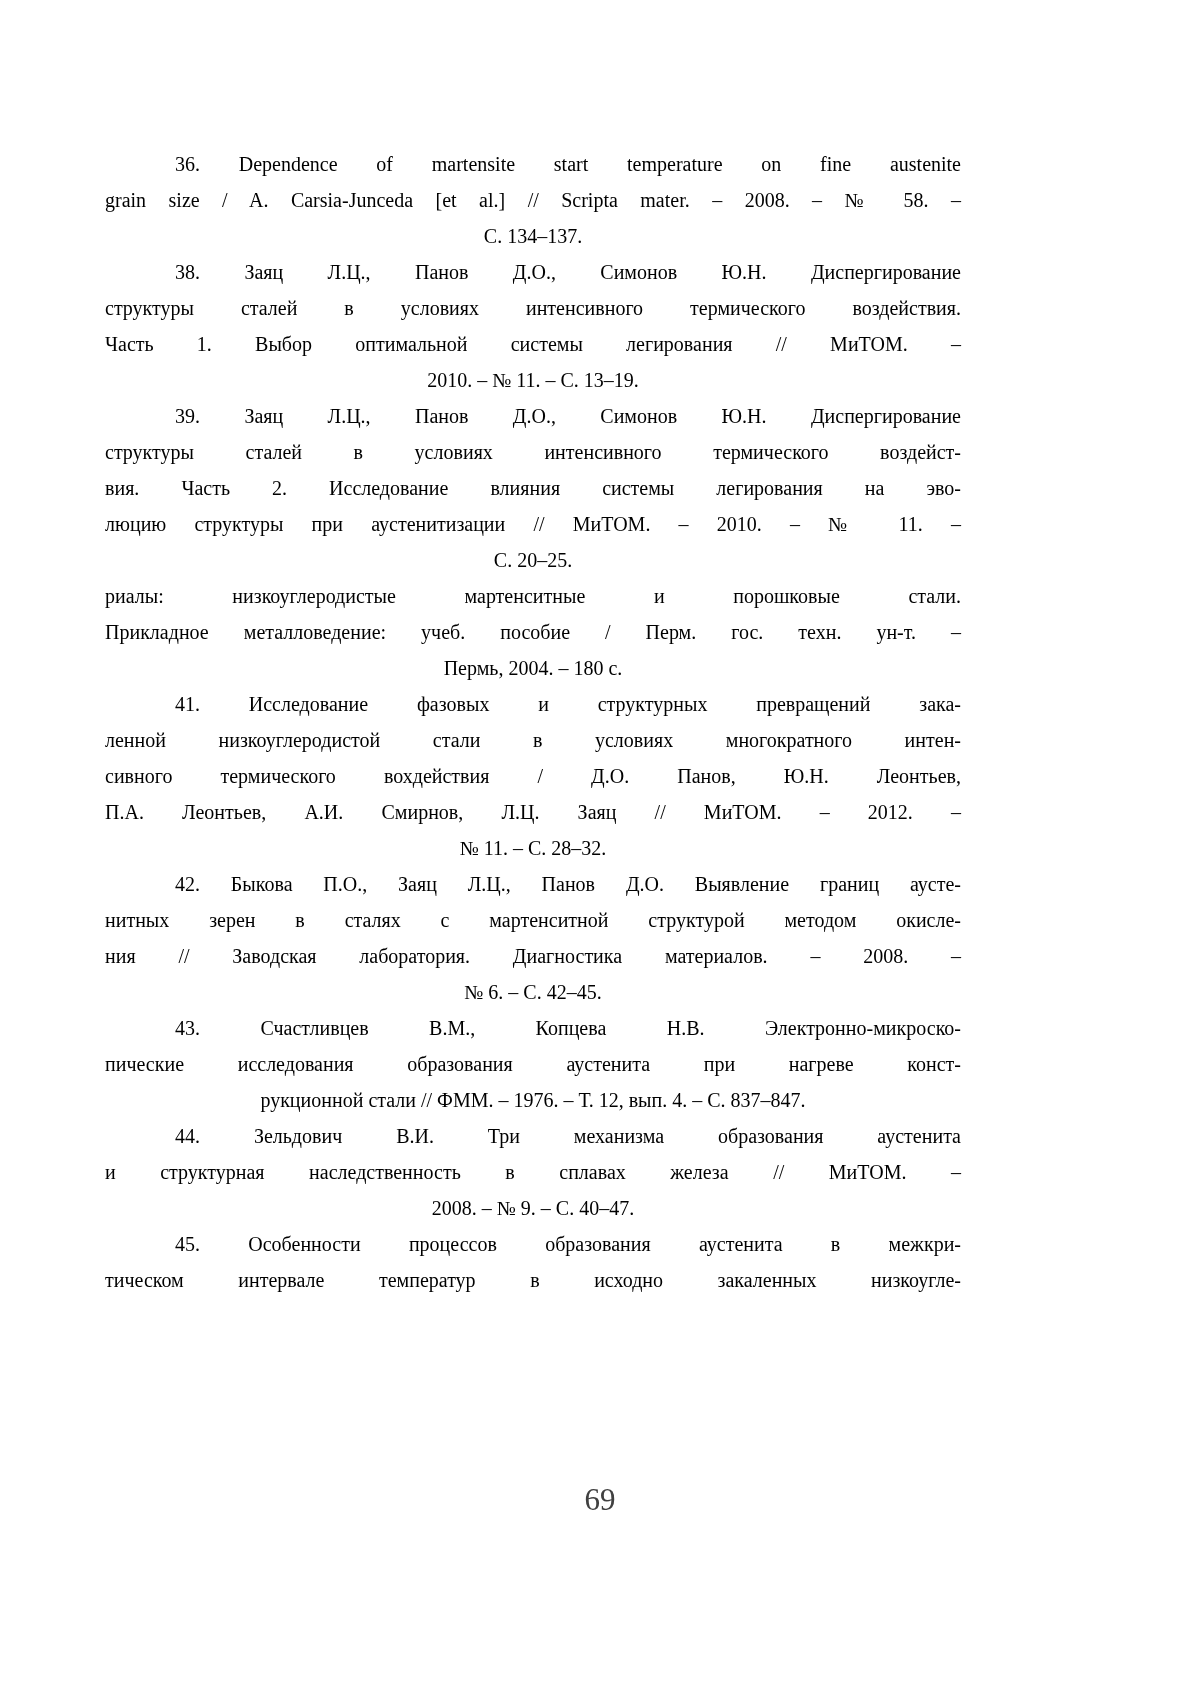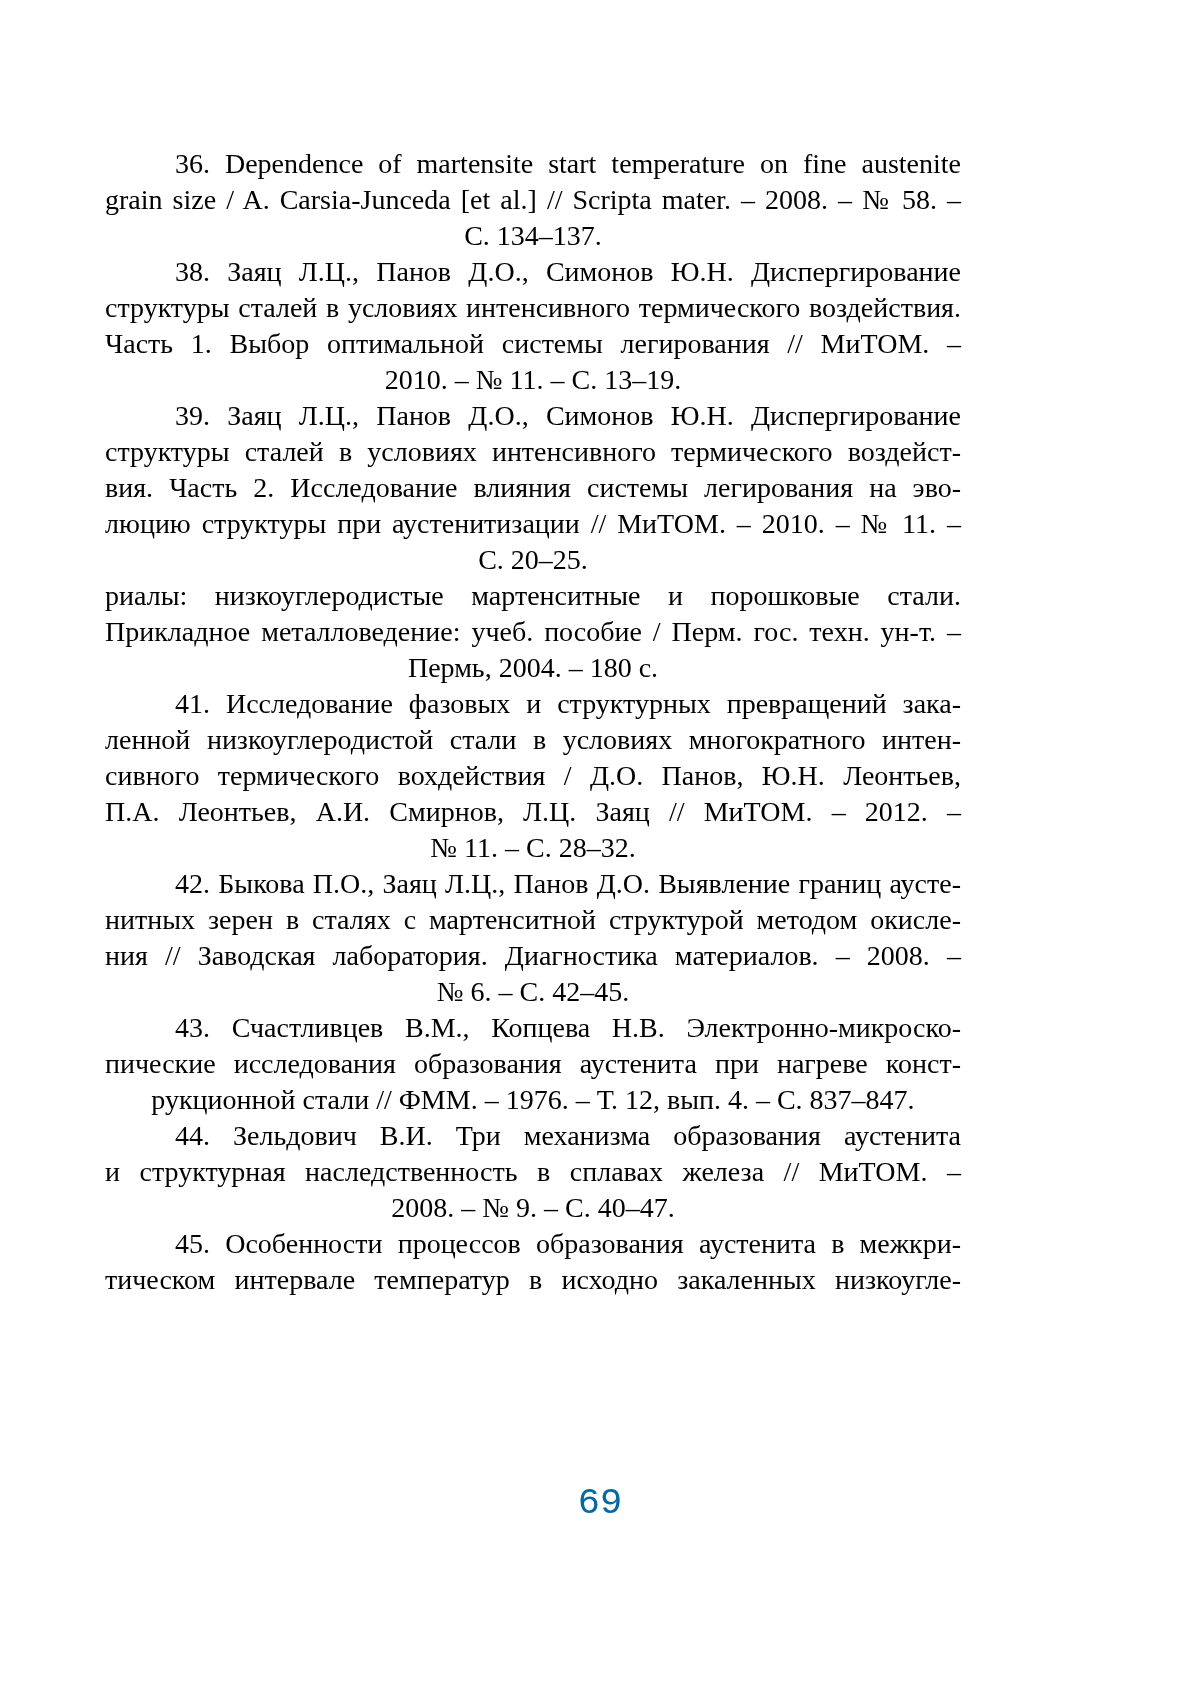--- a/index.html
+++ b/index.html
@@ -14,21 +14,21 @@
     background: #ffffff;
     overflow: hidden;
     font-family: "Liberation Serif", "DejaVu Serif", serif;
     color: #000000;
   }
   .text-block {
     position: absolute;
     left: 105px;
     top: 146px;
     width: 856px;
-    font-size: 28px;
+    font-size: 20px;
     line-height: 36px;
   }
   .ref { margin: 0; padding: 0; }
   .line {
     white-space: normal;
   }
   
   .line.j {
     text-align: justify;
     text-align-last: justify;
@@ -41,23 +41,22 @@
   
   .line.first {
     padding-left: 70px;
   }
   .page-number {
     position: absolute;
     left: 0;
     width: 1200px;
     top: 1482px;
     text-align: center;
-    font-size: 37px;
-    color: #0369a1;
-    font-family: Liberation Mono, monospace;
+    font-size: 31px;
+    color: #404040;
   }
 </style>
 </head>
 <body>
 
 <div class="page">
   <div class="text-block">
       <div class="ref">
         <div class="line j first">36. Dependence of martensite start temperature on fine austenite</div>
         <div class="line j">grain size / A. Carsia-Junceda [et al.] // Scripta mater. – 2008. – № 58. –</div>

